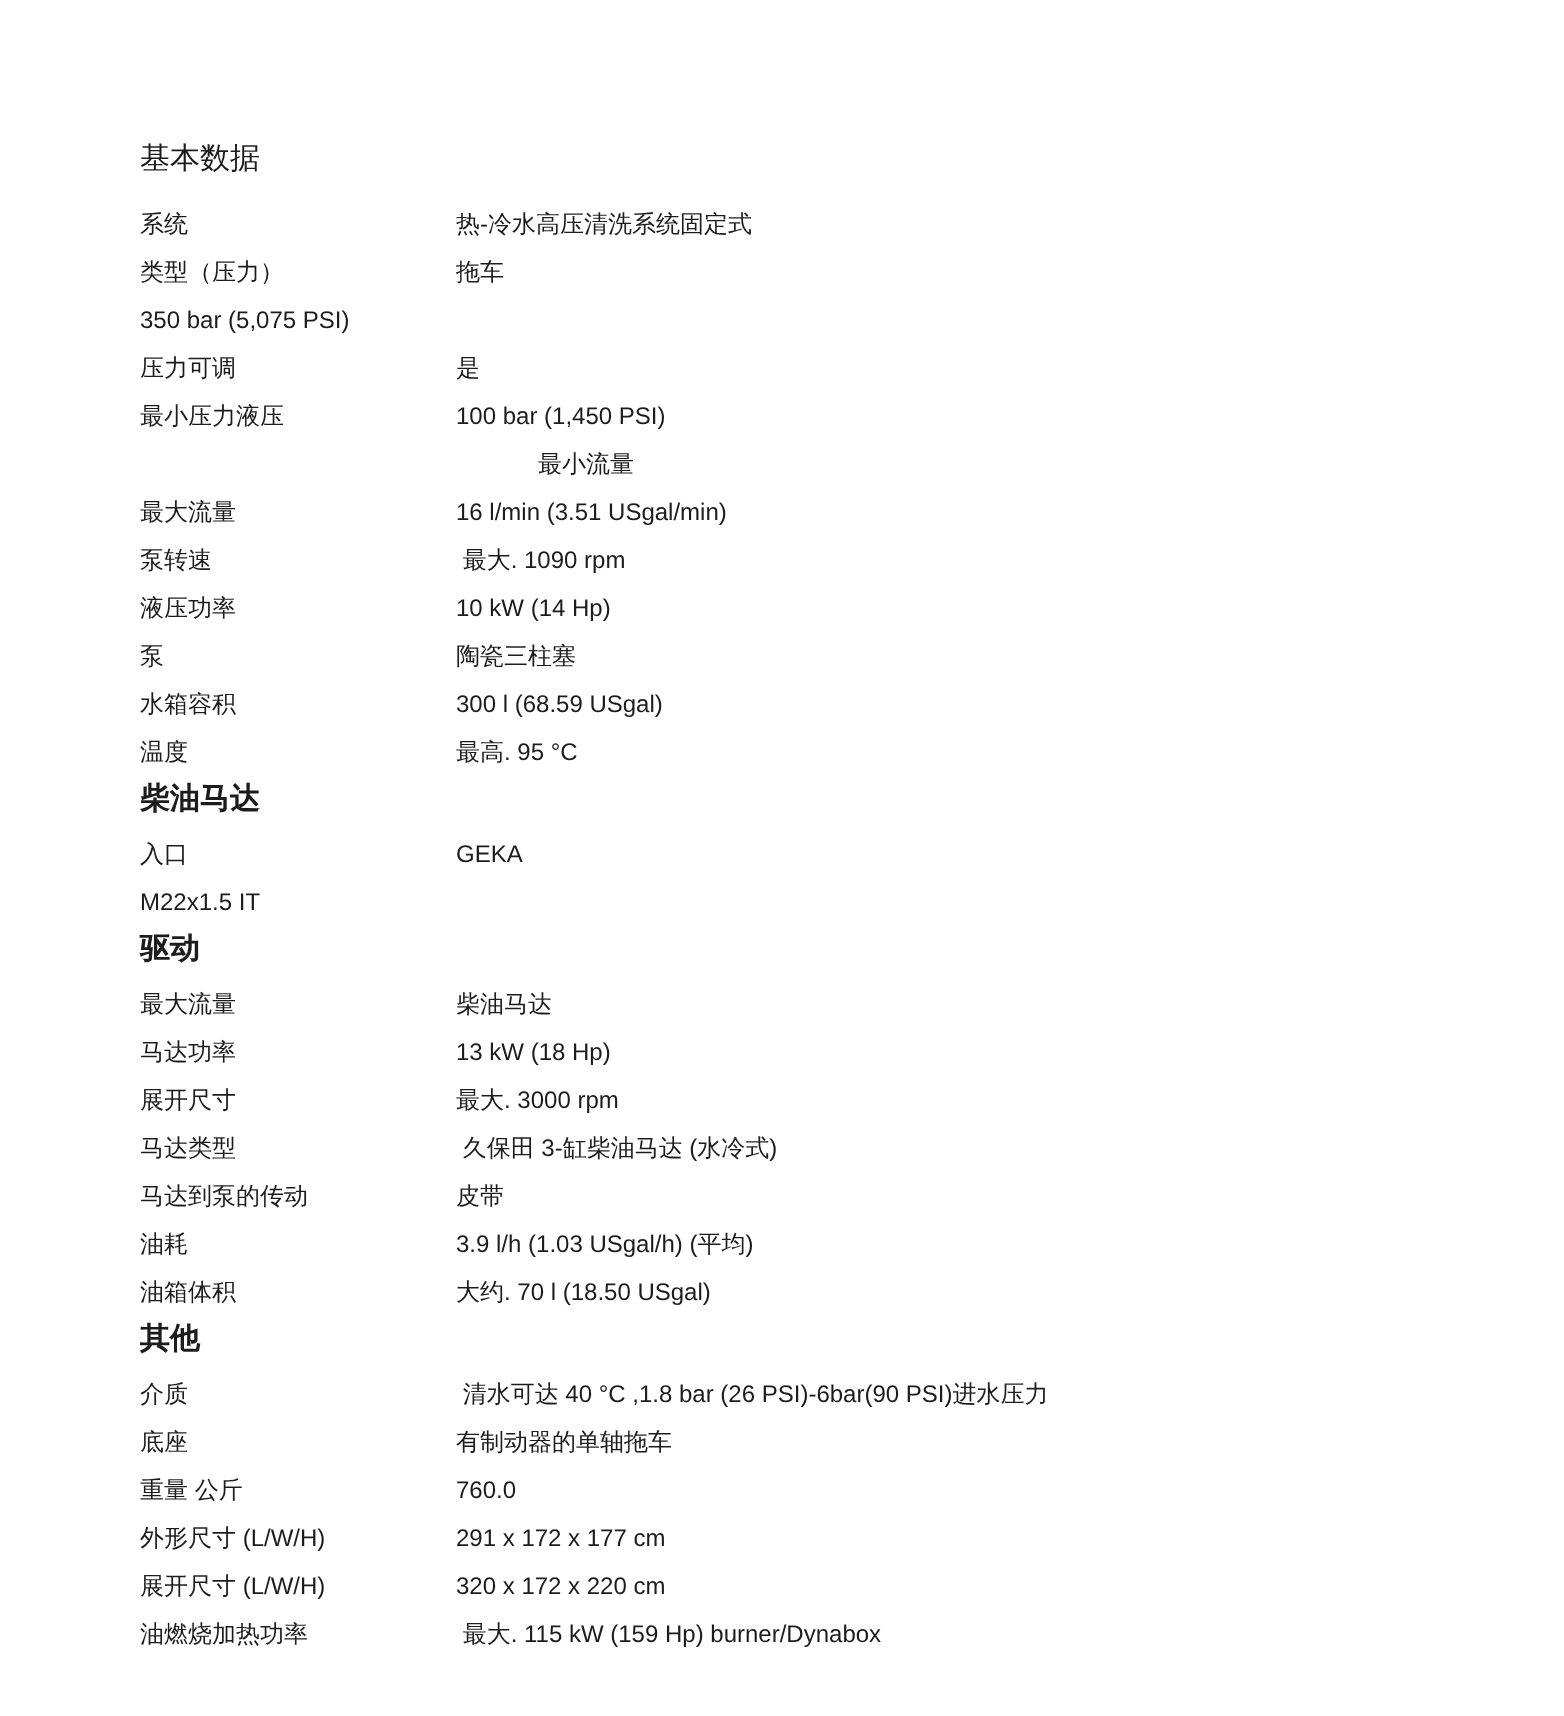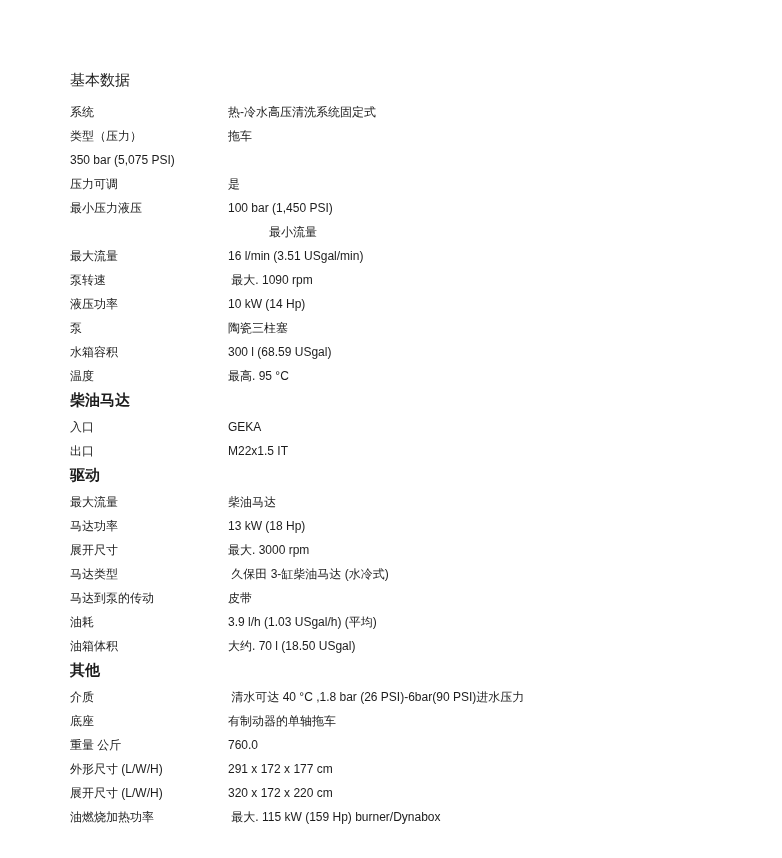--- a/index.html
+++ b/index.html
@@ -102,21 +102,20 @@
       </div>
   </div>
 
   <div>
     <div class="section-heading">柴油马达</div>
     <div class="row">
         <span class="label">入口</span>
         <span class="value">GEKA</span>
       </div>
     <div class="row">
-        <span class="label">出口</span>
         <span class="value">M22x1.5 IT</span>
       </div>
   </div>
 
   <div>
     <div class="section-heading">驱动</div>
     <div class="row">
         <span class="label">最大流量</span>
         <span class="value">柴油马达</span>
       </div>

